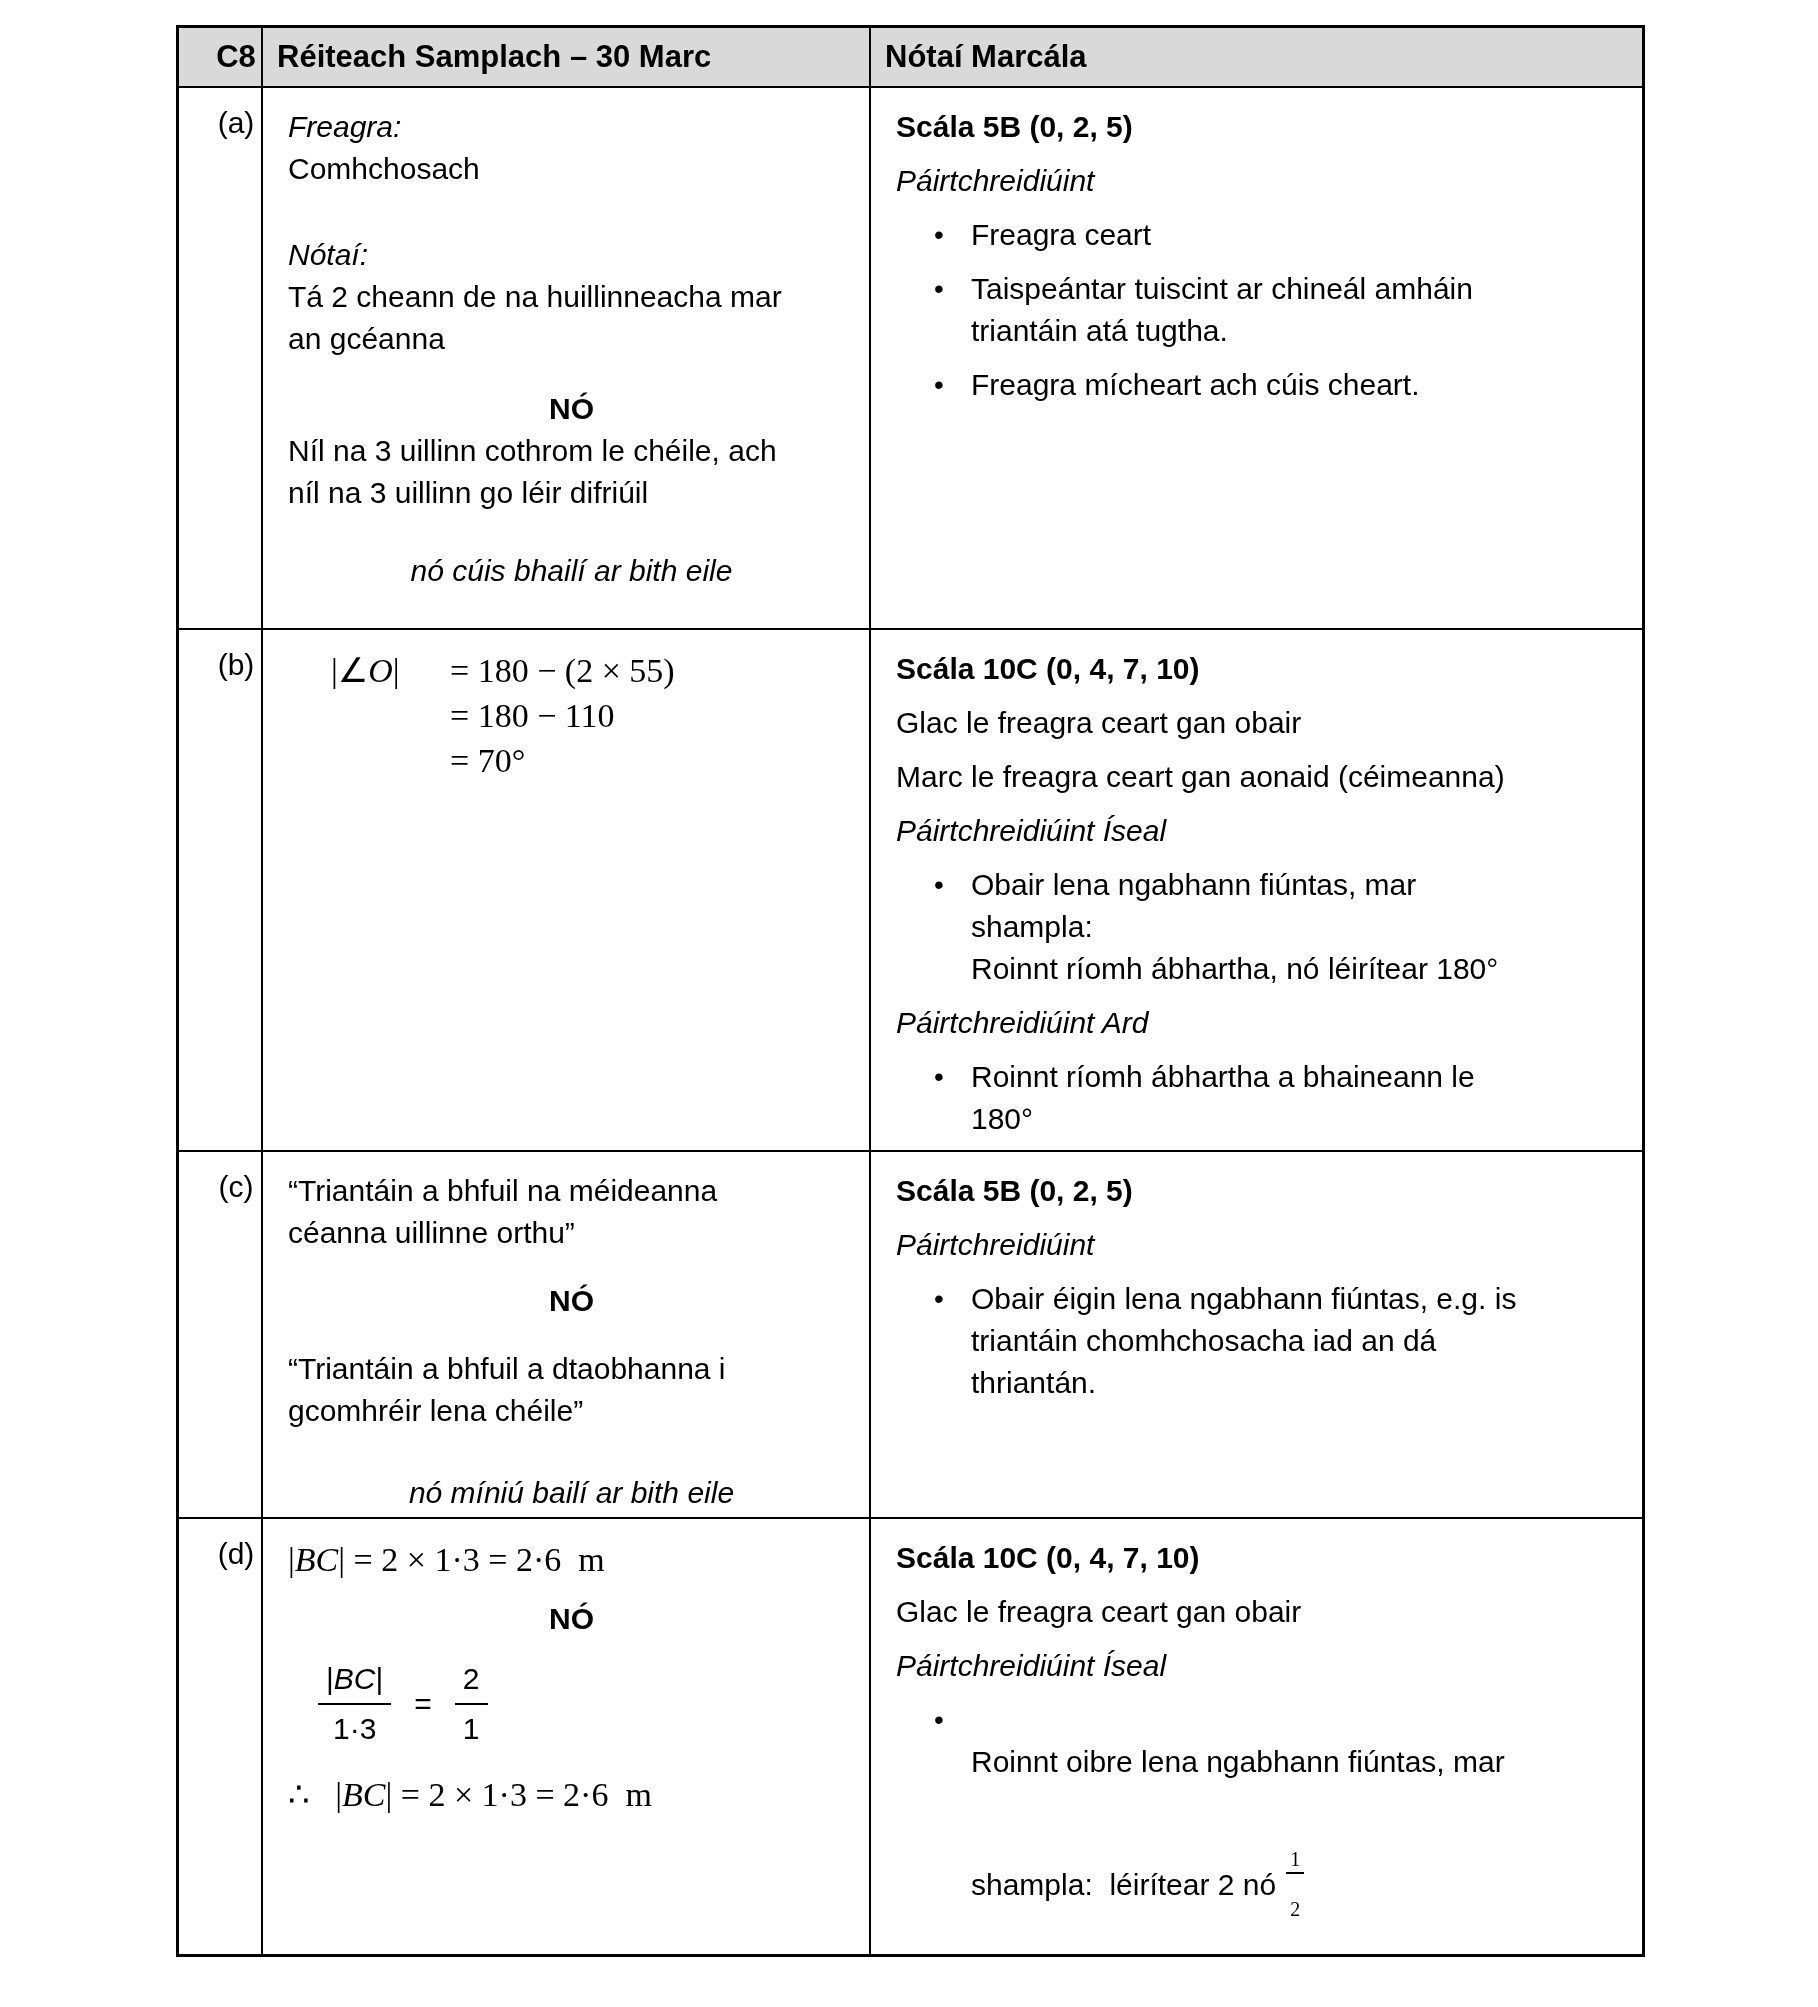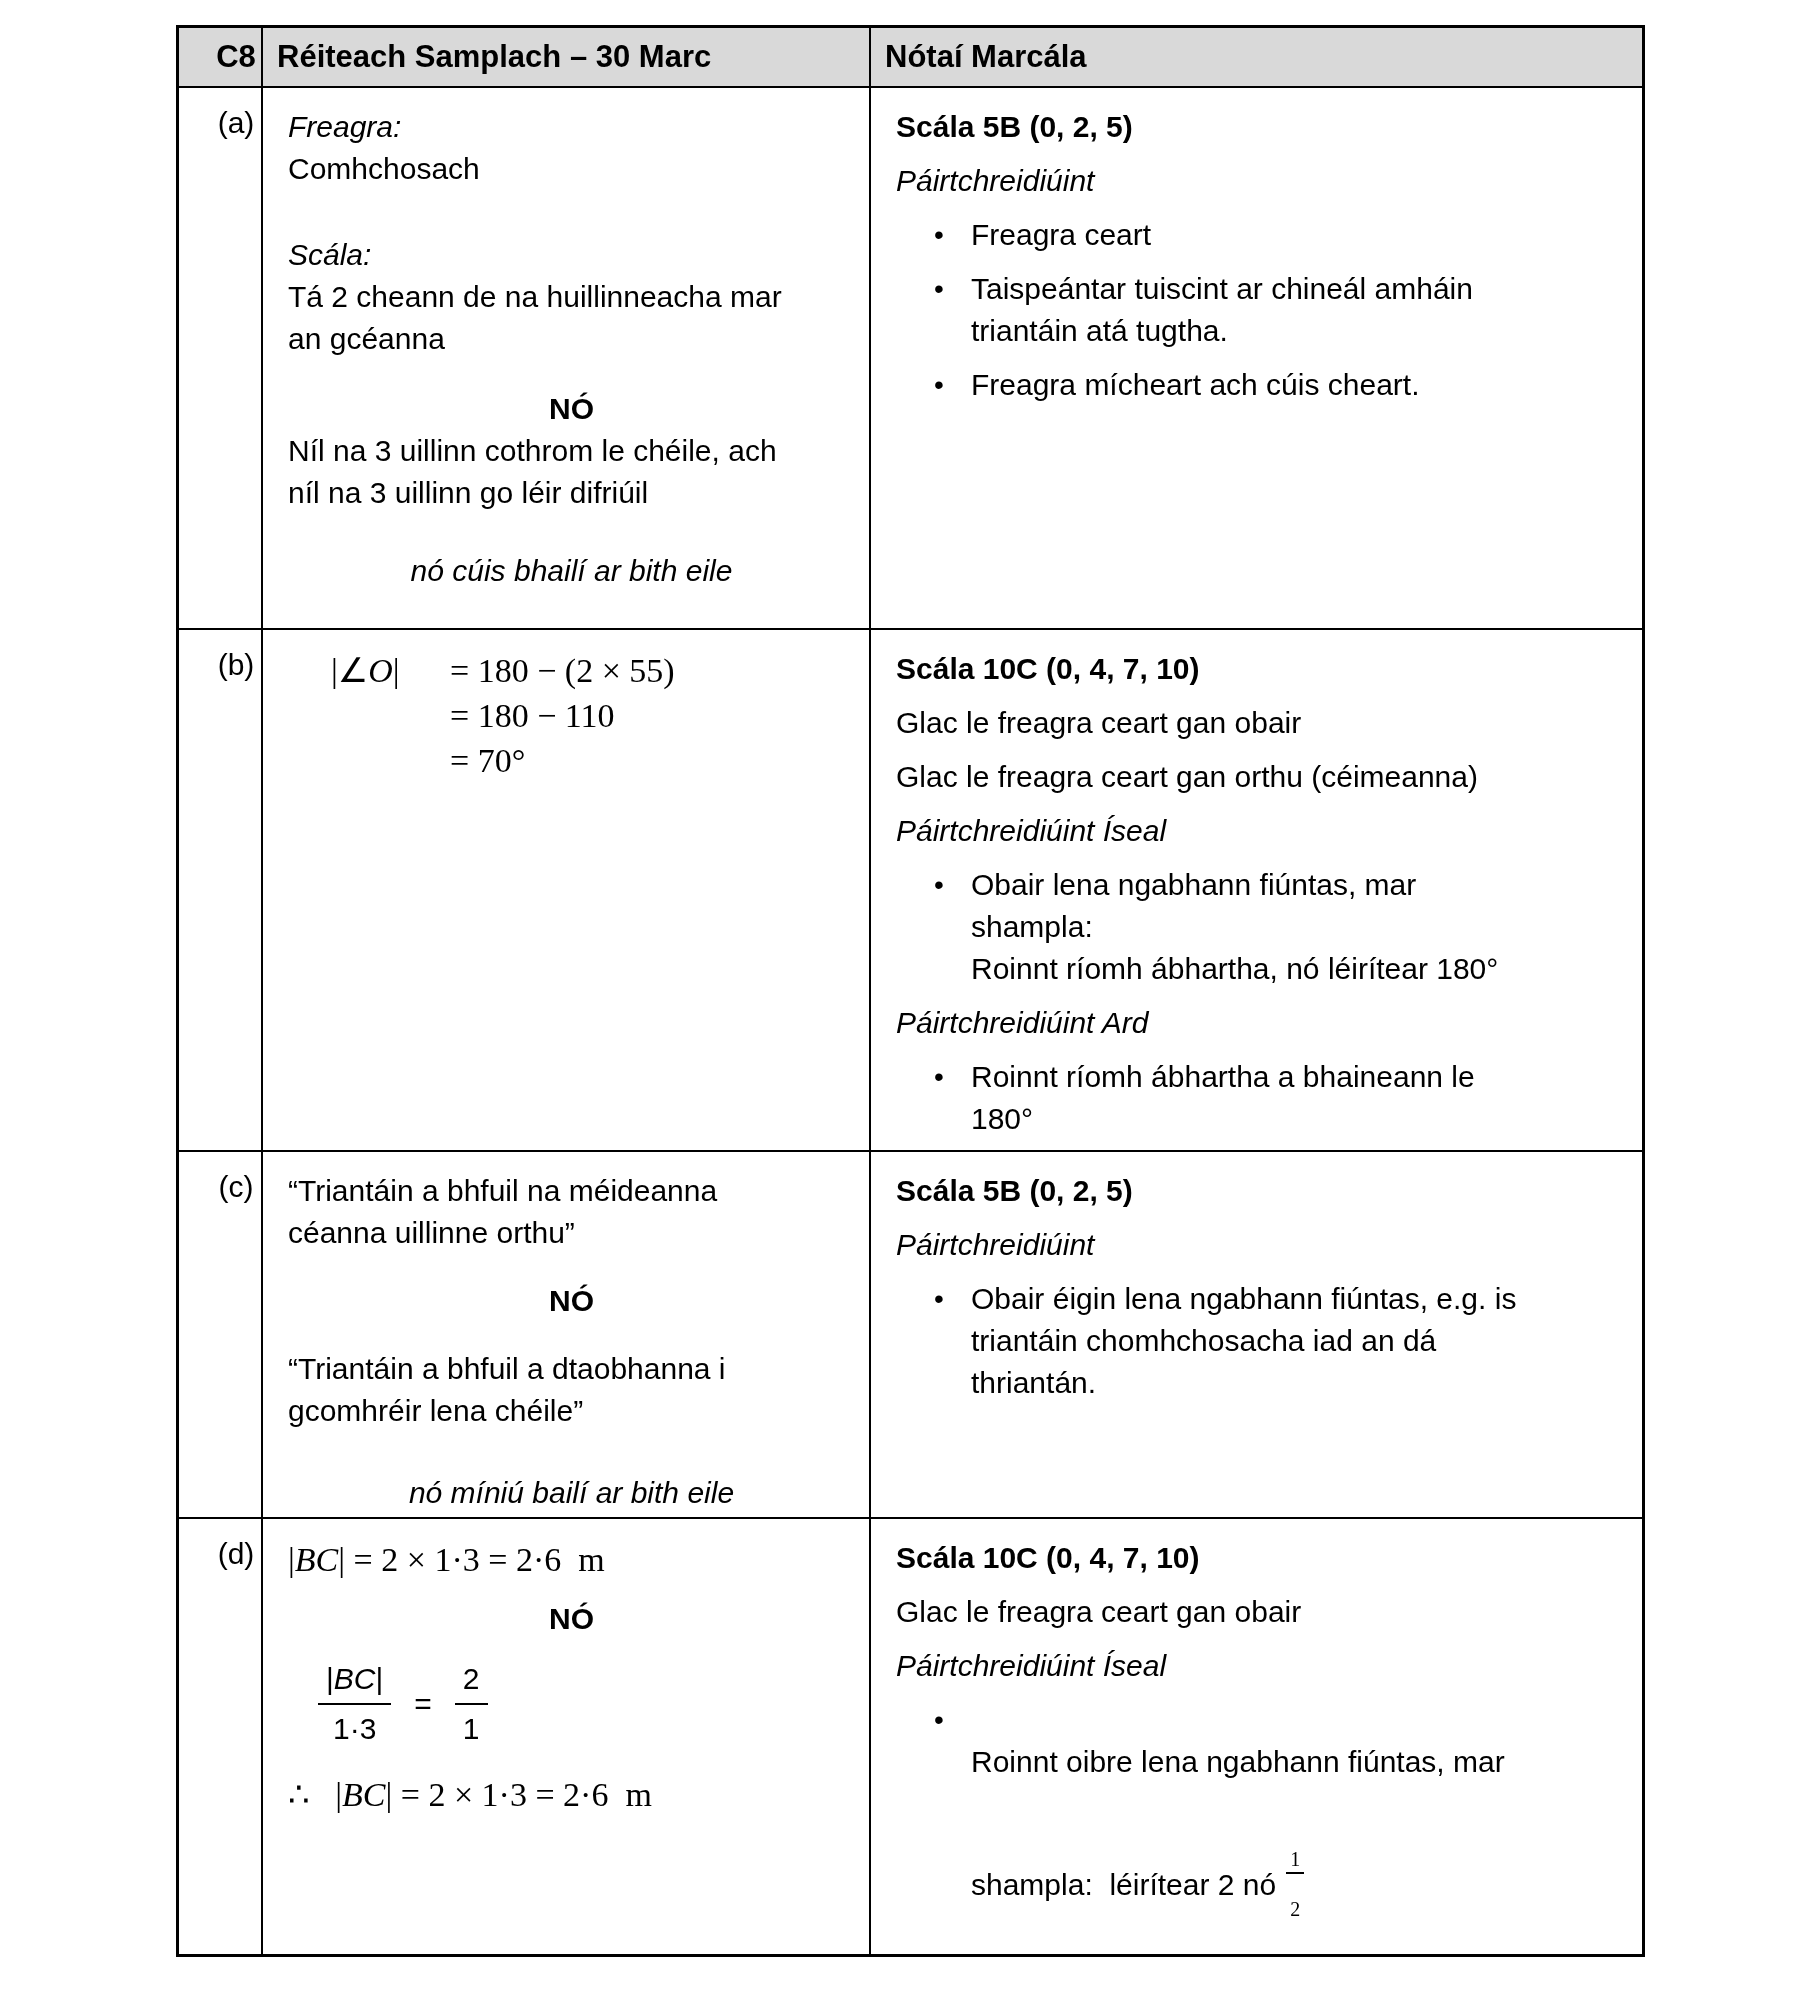--- a/index.html
+++ b/index.html
@@ -66,21 +66,21 @@
     <div class="cell bb hdr txt">
       <span>Nótaí Marcála</span>
     </div>
 
     <div class="cell br bb lab-cell">
       <span>(a)</span>
     </div>
     <div class="cell br bb body-cell">
       <p class="p it m0">Freagra:</p>
       <p class="p gap-after">Comhchosach</p>
-      <p class="p it m0">Scála:</p>
+      <p class="p it m0">Nótaí:</p>
       <p class="p m0">Tá 2 cheann de na huillinneacha mar
 an gcéanna</p>
       <p class="p no-or">NÓ</p>
       <p class="p m0">Níl na 3 uillinn cothrom le chéile, ach
 níl na 3 uillinn go léir difriúil</p>
       <p class="p footer-note">nó cúis bhailí ar bith eile</p>
     </div>
     <div class="cell bb body-cell">
       <p class="p b">Scála 5B (0, 2, 5)</p>
       <p class="p it">Páirtchreidiúint</p>
@@ -108,21 +108,21 @@
         <span>
           <div>= 180 − (2 × 55)</div>
           <div>= 180 − 110</div>
           <div>= 70°</div>
         </span>
       </div>
     </div>
     <div class="cell bb body-cell">
       <p class="p b">Scála 10C (0, 4, 7, 10)</p>
       <p class="p">Glac le freagra ceart gan obair</p>
-      <p class="p">Glac le freagra ceart gan orthu (céimeanna)</p>
+      <p class="p">Marc le freagra ceart gan aonaid (céimeanna)</p>
       <p class="p it">Páirtchreidiúint Íseal</p>
       <div class="bullet">
         <span class="dot">•</span>
         <span class="bt">Obair lena ngabhann fiúntas, mar
 shampla:
 Roinnt ríomh ábhartha, nó léirítear 180°</span>
       </div>
       <p class="p it gap-top">Páirtchreidiúint Ard</p>
       <div class="bullet">
         <span class="dot">•</span>

